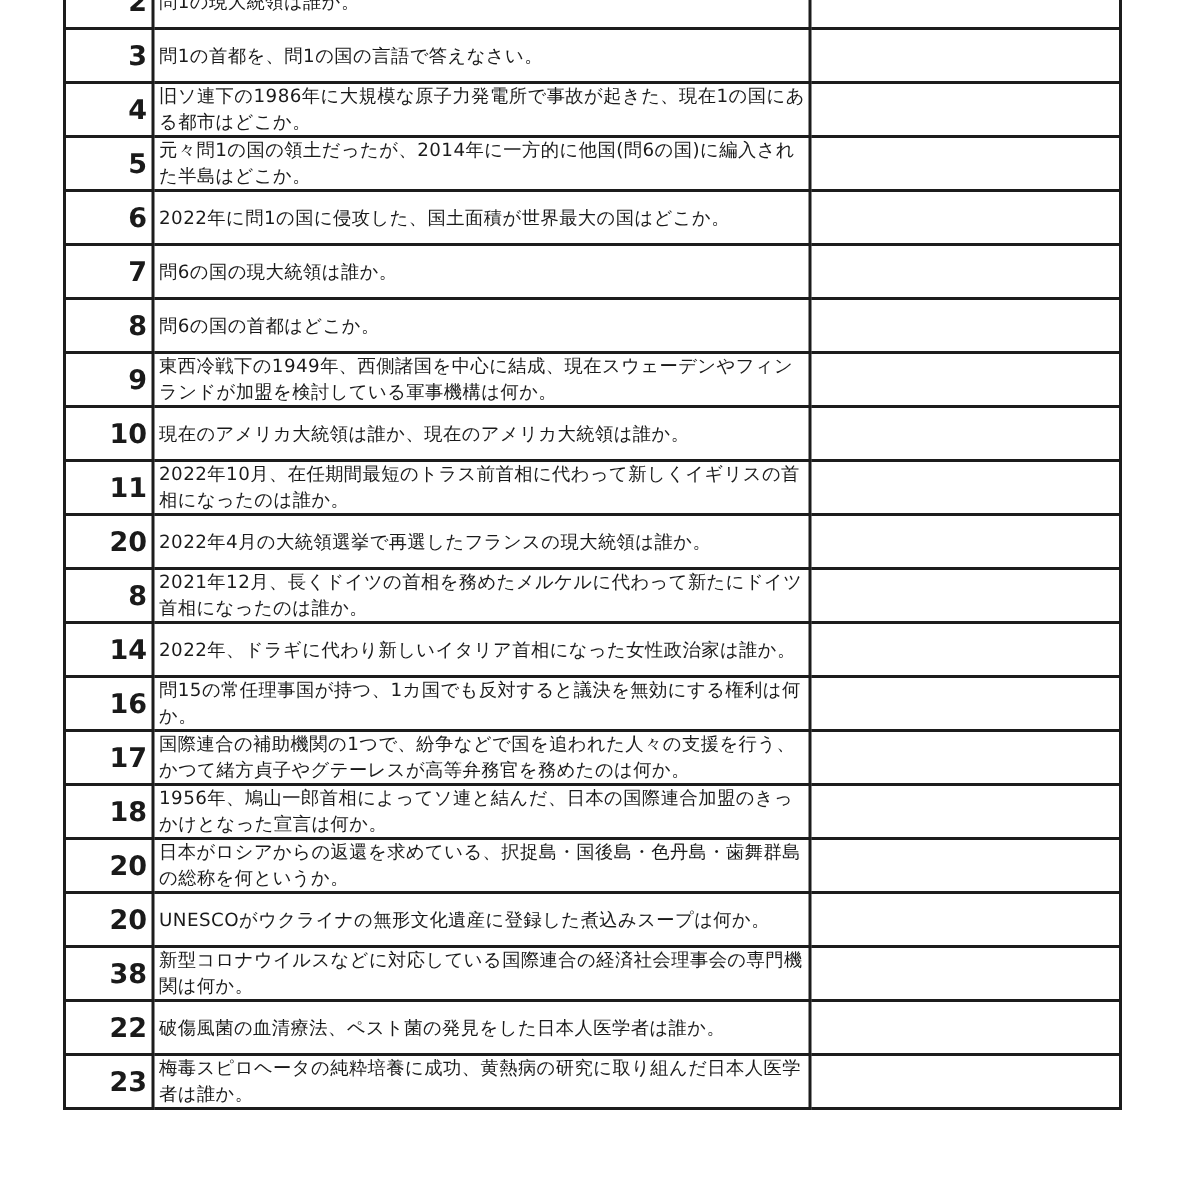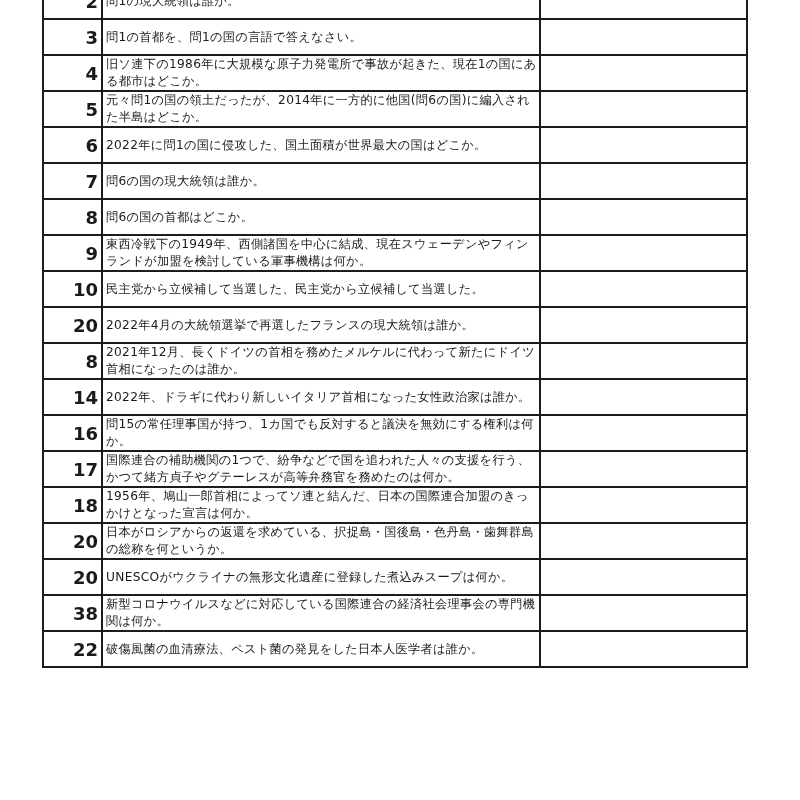--- a/index.html
+++ b/index.html
@@ -55,21 +55,26 @@
         <td class="q">問6の国の首都はどこか。</td>
         <td class="ans"></td>
       </tr>
       <tr>
         <td class="num">9</td>
         <td class="q">東西冷戦下の1949年、西側諸国を中心に結成、現在スウェーデンやフィンランドが加盟を検討している軍事機構は何か。</td>
         <td class="ans"></td>
       </tr>
       <tr>
         <td class="num">10</td>
-        <td class="q">民主党から立候補して当選した、民主党から立候補して当選した。</td>
+        <td class="q">現在のアメリカ大統領は誰か、現在のアメリカ大統領は誰か。</td>
+        <td class="ans"></td>
+      </tr>
+      <tr>
+        <td class="num">11</td>
+        <td class="q">2022年10月、在任期間最短のトラス前首相に代わって新しくイギリスの首相になったのは誰か。</td>
         <td class="ans"></td>
       </tr>
       <tr>
         <td class="num">20</td>
         <td class="q">2022年4月の大統領選挙で再選したフランスの現大統領は誰か。</td>
         <td class="ans"></td>
       </tr>
       <tr>
         <td class="num">8</td>
         <td class="q">2021年12月、長くドイツの首相を務めたメルケルに代わって新たにドイツ首相になったのは誰か。</td>
@@ -108,15 +113,20 @@
       <tr>
         <td class="num">38</td>
         <td class="q">新型コロナウイルスなどに対応している国際連合の経済社会理事会の専門機関は何か。</td>
         <td class="ans"></td>
       </tr>
       <tr>
         <td class="num">22</td>
         <td class="q">破傷風菌の血清療法、ペスト菌の発見をした日本人医学者は誰か。</td>
         <td class="ans"></td>
       </tr>
+      <tr>
+        <td class="num">23</td>
+        <td class="q">梅毒スピロヘータの純粋培養に成功、黄熱病の研究に取り組んだ日本人医学者は誰か。</td>
+        <td class="ans"></td>
+      </tr>
     </tbody>
   </table>
 </div>
 
 </body></html>

